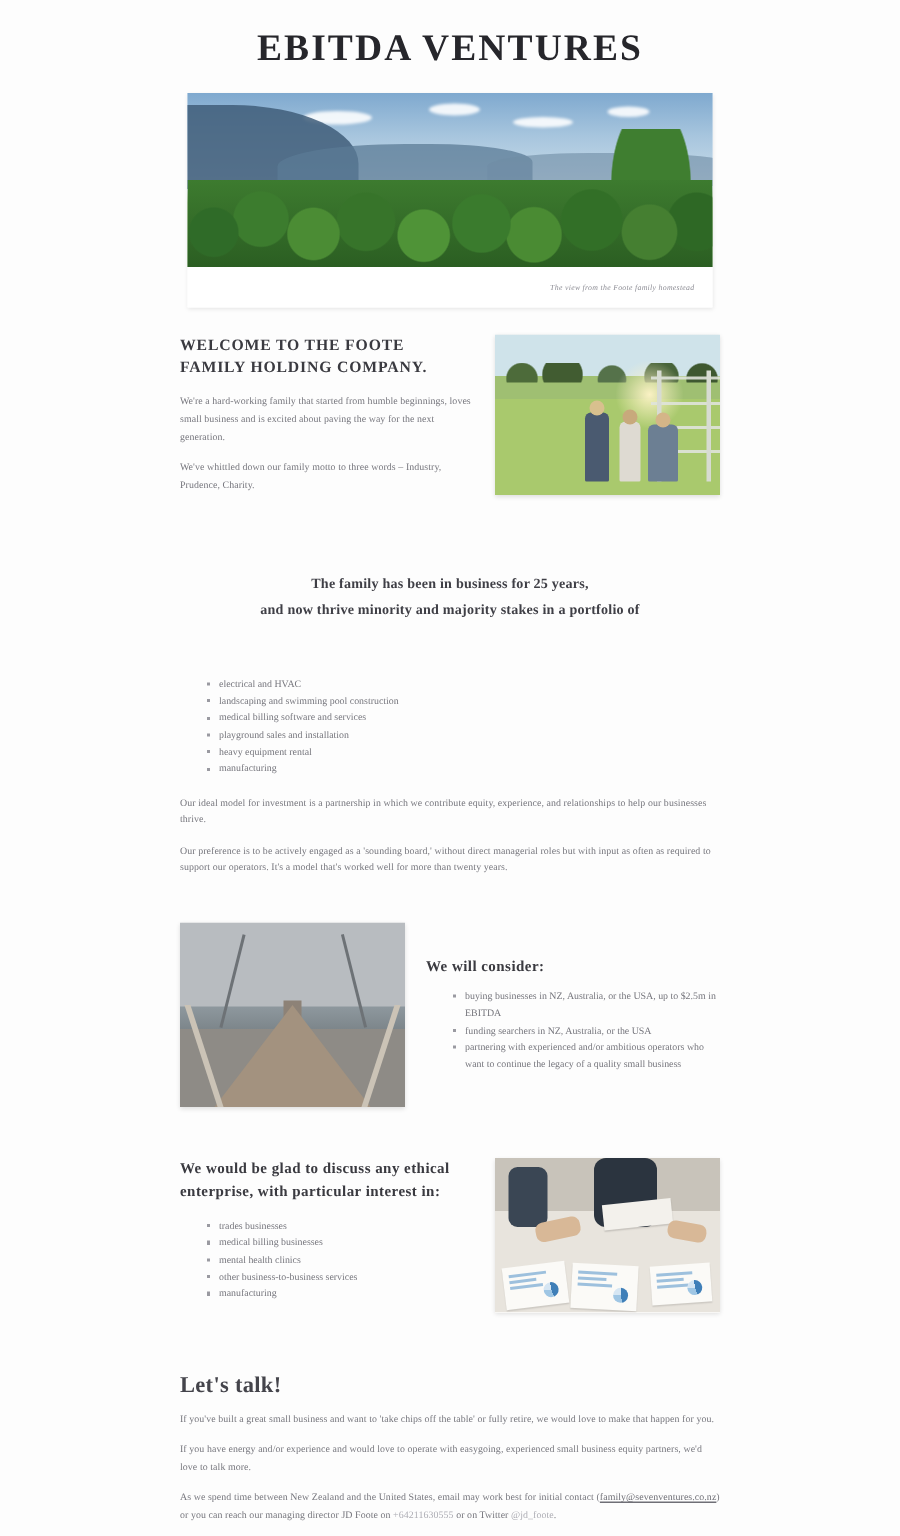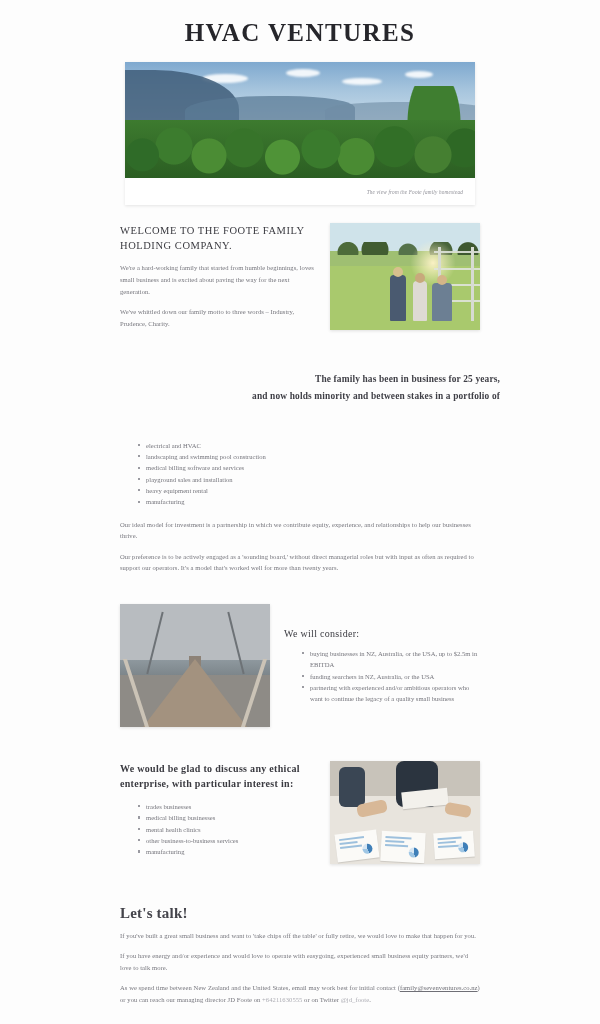--- a/index.html
+++ b/index.html
@@ -126,21 +126,21 @@
     display: flex;
     gap: 14px;
     align-items: flex-start;
   }
   .welcome-text { width: 196px; }
   h2.head {
     font-size: 10.5px;
     line-height: 1.45;
     letter-spacing: .55px;
     color: #3a3a40;
-    font-weight: 400;
+    font-weight: 700;
     margin: 0 0 9px 0;
     text-transform: uppercase;
   }
   p.body {
     font-size: 6.6px;
     line-height: 1.75;
     color: #76767d;
     margin: 0 0 9px 0;
     letter-spacing: .05px;
   }
@@ -191,22 +191,22 @@
   .kid.k1 { left: 40%; width: 16px; height: 46px; background:#4a5a70; }
   .kid.k1:after { content:""; position:absolute; left:3px; top:-8px; width:10px;height:10px;border-radius:50%; background:#d8c08e; }
   .kid.k2 { left: 55%; width: 14px; height: 40px; background:#dedad2; }
   .kid.k2:after { content:""; position:absolute; left:2px; top:-8px; width:10px;height:10px;border-radius:50%; background:#c8a97c; }
   .kid.k3 { left: 68%; width: 20px; height: 38px; background:#6c7f93; }
   .kid.k3:after { content:""; position:absolute; left:5px; top:-8px; width:10px;height:10px;border-radius:50%; background:#d4b588; }
 
   
   .statement {
     width: 400px;
-    margin: 41px auto 0 auto;
-    text-align: right;
+    margin: 52px auto 0 auto;
+    text-align: center;
   }
   .statement p {
     margin: 0;
     font-size: 9.4px;
     line-height: 1.85;
     color: #3f3f46;
     font-weight: 700;
     letter-spacing: .15px;
   }
 
@@ -276,21 +276,21 @@
   .photo-bridge .cable.c1 { left: 34px; transform: rotate(14deg); }
   .photo-bridge .cable.c2 { right: 34px; transform: rotate(-14deg); }
   .photo-bridge .tower {
     position:absolute; left: 50%; top: 42%; transform: translateX(-50%);
     width: 12px; height: 22px; background: #8d8277;
   }
   .consider-text { width: 196px; padding-top: 24px; }
   h3.consider-head {
     font-size: 10px;
     color: #3a3a40;
-    font-weight: 400;
+    font-weight: 700;
     margin: 0 0 9px 0;
     letter-spacing: .3px;
   }
 
   
   .ethical {
     width: 360px;
     margin: 34px auto 0 auto;
     display: flex;
     gap: 14px;
@@ -358,21 +358,21 @@
     text-decoration: underline;
   }
   span.muted { color: #adadb4; }
 </style>
 </head>
 <body>
 
 <div class="page">
 
   <header class="site-header">
-    <h1 class="site-title">HVAC VENTURES</h1>
+    <h1 class="site-title">EBITDA VENTURES</h1>
   </header>
 
   <div class="hero-card">
     <div class="hero-photo">
       <div class="sky"></div>
       <div class="cloud" style="left:22%;top:10%;width:46px;height:9px;"></div>
       <div class="cloud" style="left:46%;top:6%;width:34px;height:8px;"></div>
       <div class="cloud" style="left:62%;top:14%;width:40px;height:7px;"></div>
       <div class="cloud" style="left:80%;top:8%;width:28px;height:7px;"></div>
       <div class="ridge r1"></div>
@@ -407,21 +407,21 @@
         </div>
         <div class="kid k1"></div>
         <div class="kid k2"></div>
         <div class="kid k3"></div>
       </div>
     </div>
   </section>
 
   <section class="statement">
     <p>The family has been in business for 25 years,</p>
-    <p>and now holds minority and between stakes in a portfolio of</p>
+    <p>and now thrive minority and majority stakes in a portfolio of</p>
   </section>
 
   <section class="portfolio">
     <ul class="bullets">
       <li>electrical and HVAC</li>
       <li>landscaping and swimming pool construction</li>
       <li>medical billing software and services</li>
       <li>playground sales and installation</li>
       <li>heavy equipment rental</li>
       <li>manufacturing</li>

